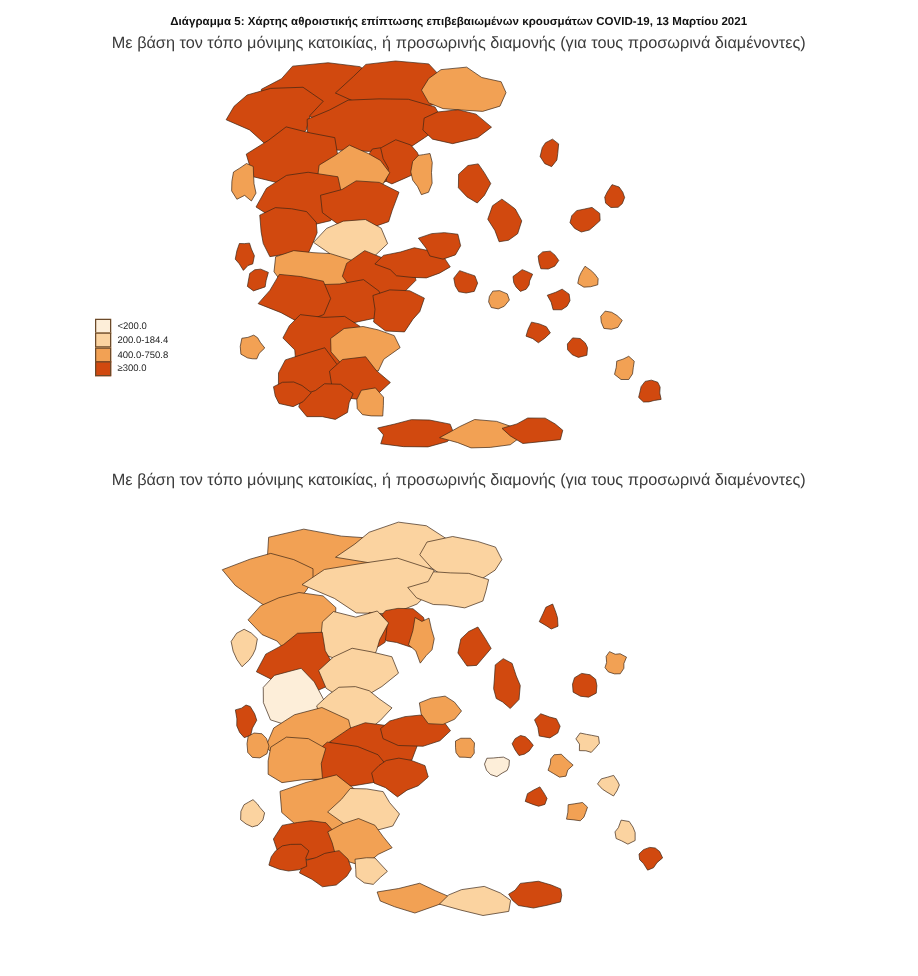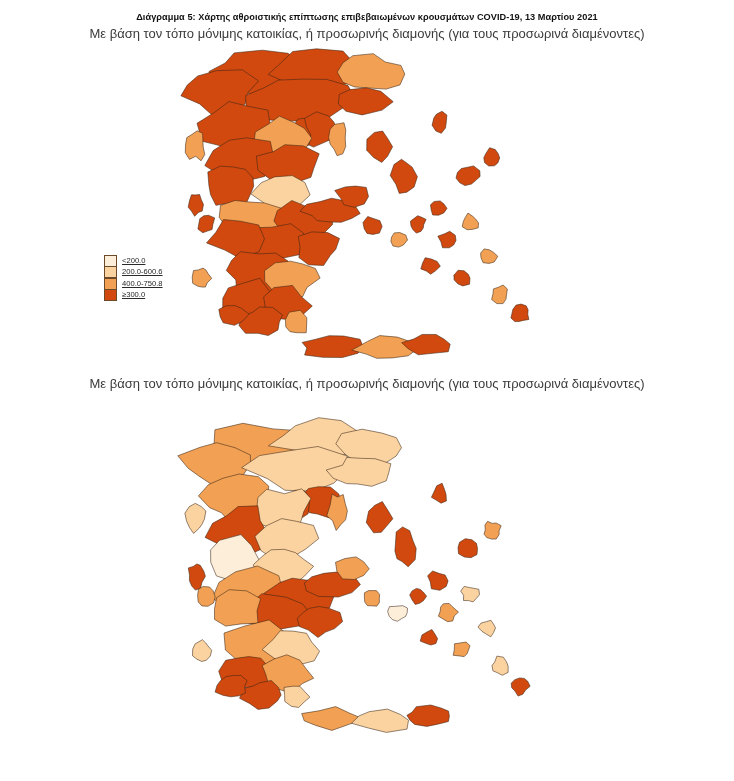--- a/index.html
+++ b/index.html
@@ -62,22 +62,21 @@
   }
   .legend .legend-title {
     text-align: center;
     line-height: 1.35;
     white-space: nowrap;
     color: #2d2d2d;
     font-size: 8.6px;
   }
   .legend .legend-items {
     margin-top: 7px;
-    margin-left: 48px;
-    text-decoration: underline;
+    margin-left: 20px;
   }
   .legend .legend-row {
     display: flex;
     align-items: center;
     height: 11px;
     margin-bottom: 0.5px;
   }
   .legend .swatch {
     width: 11px;
     height: 10px;
@@ -168,21 +167,21 @@
     </div>
 
     <div class="legend legend-1">
       <div class="legend-items">
         <div class="legend-row">
           <span class="swatch" style="background:#fdeed9"></span>
           <span class="legend-label">&lt;200.0</span>
         </div>
         <div class="legend-row">
           <span class="swatch" style="background:#fbd3a0"></span>
-          <span class="legend-label">200.0-600.6</span>
+          <span class="legend-label">200.0-184.4</span>
         </div>
         <div class="legend-row">
           <span class="swatch" style="background:#f2a154"></span>
           <span class="legend-label">400.0-750.8</span>
         </div>
         <div class="legend-row">
           <span class="swatch" style="background:#d1490f"></span>
           <span class="legend-label">≥300.0</span>
         </div>
       </div>

